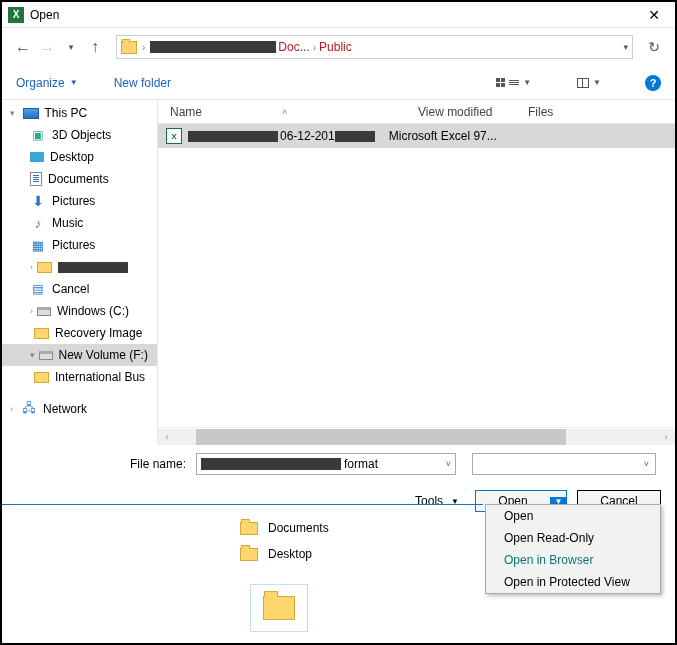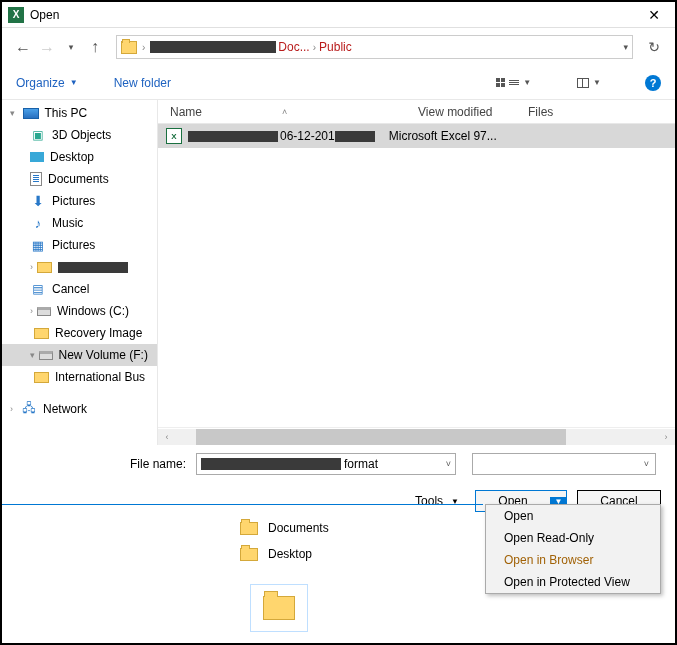--- a/index.html
+++ b/index.html
@@ -78,21 +78,21 @@
 .fb-filter{width:184px;height:22px;border:1px solid #aaa;display:flex;align-items:center;padding:0 6px;margin-left:6px}
 .btnbar{height:36px;display:flex;align-items:center;justify-content:flex-end;padding-right:14px;gap:10px}
 .tools-lbl{margin-right:6px;display:flex;align-items:center;gap:8px}
 .btn{height:22px;border:1px solid #000000;background:#f5f5f5;display:flex;align-items:center;justify-content:center;padding:0 4px}
 .btn-open{width:92px;border:1px solid #0078d4;display:flex;padding:0}
 .btn-open-main{flex:1;display:flex;align-items:center;justify-content:center}
 .btn-open-split{width:16px;border-left:1px solid #0078d4;background:#0078d4;color:#fff;display:flex;align-items:center;justify-content:center;font-size:8px}
 .btn-cancel{width:84px}
 .dropdown{position:absolute;right:14px;top:502px;width:176px;background:#f2f2f2;border:1px solid #aaa;box-shadow:2px 2px 4px rgba(0,0,0,.25);z-index:10}
 .dd-item{height:22px;display:flex;align-items:center;padding-left:18px}
-.dd-item.dis{color:#a16207}
+.dd-item.dis{color:#0f766e}
 .dd-item.hilite{background:#bfdfff;border:1px solid #7ab8ef;height:24px}
 .bg-explorer{position:absolute;left:0;top:502px;right:192px;height:140px;border-top:1px solid #0078d4;padding:10px 10px 10px 238px}
 .bg-item{display:flex;align-items:center;gap:10px;height:26px}
 .bg-fld{width:18px;height:13px;background:#ffd66e;border:1px solid #d4a83a;position:relative}
 .bg-fld:before{content:"";position:absolute;top:-4px;left:0;width:7px;height:3px;background:#ffd66e;border:1px solid #d4a83a;border-bottom:none}
 .bg-big{position:absolute;left:248px;top:582px;width:58px;height:48px;border:1px solid #bfdfff;display:flex;align-items:center;justify-content:center}
 .bg-big .bg-fld{width:32px;height:24px}
 .bg-big .bg-fld:before{width:12px;height:5px;top:-6px}
 </style>
 </head>

